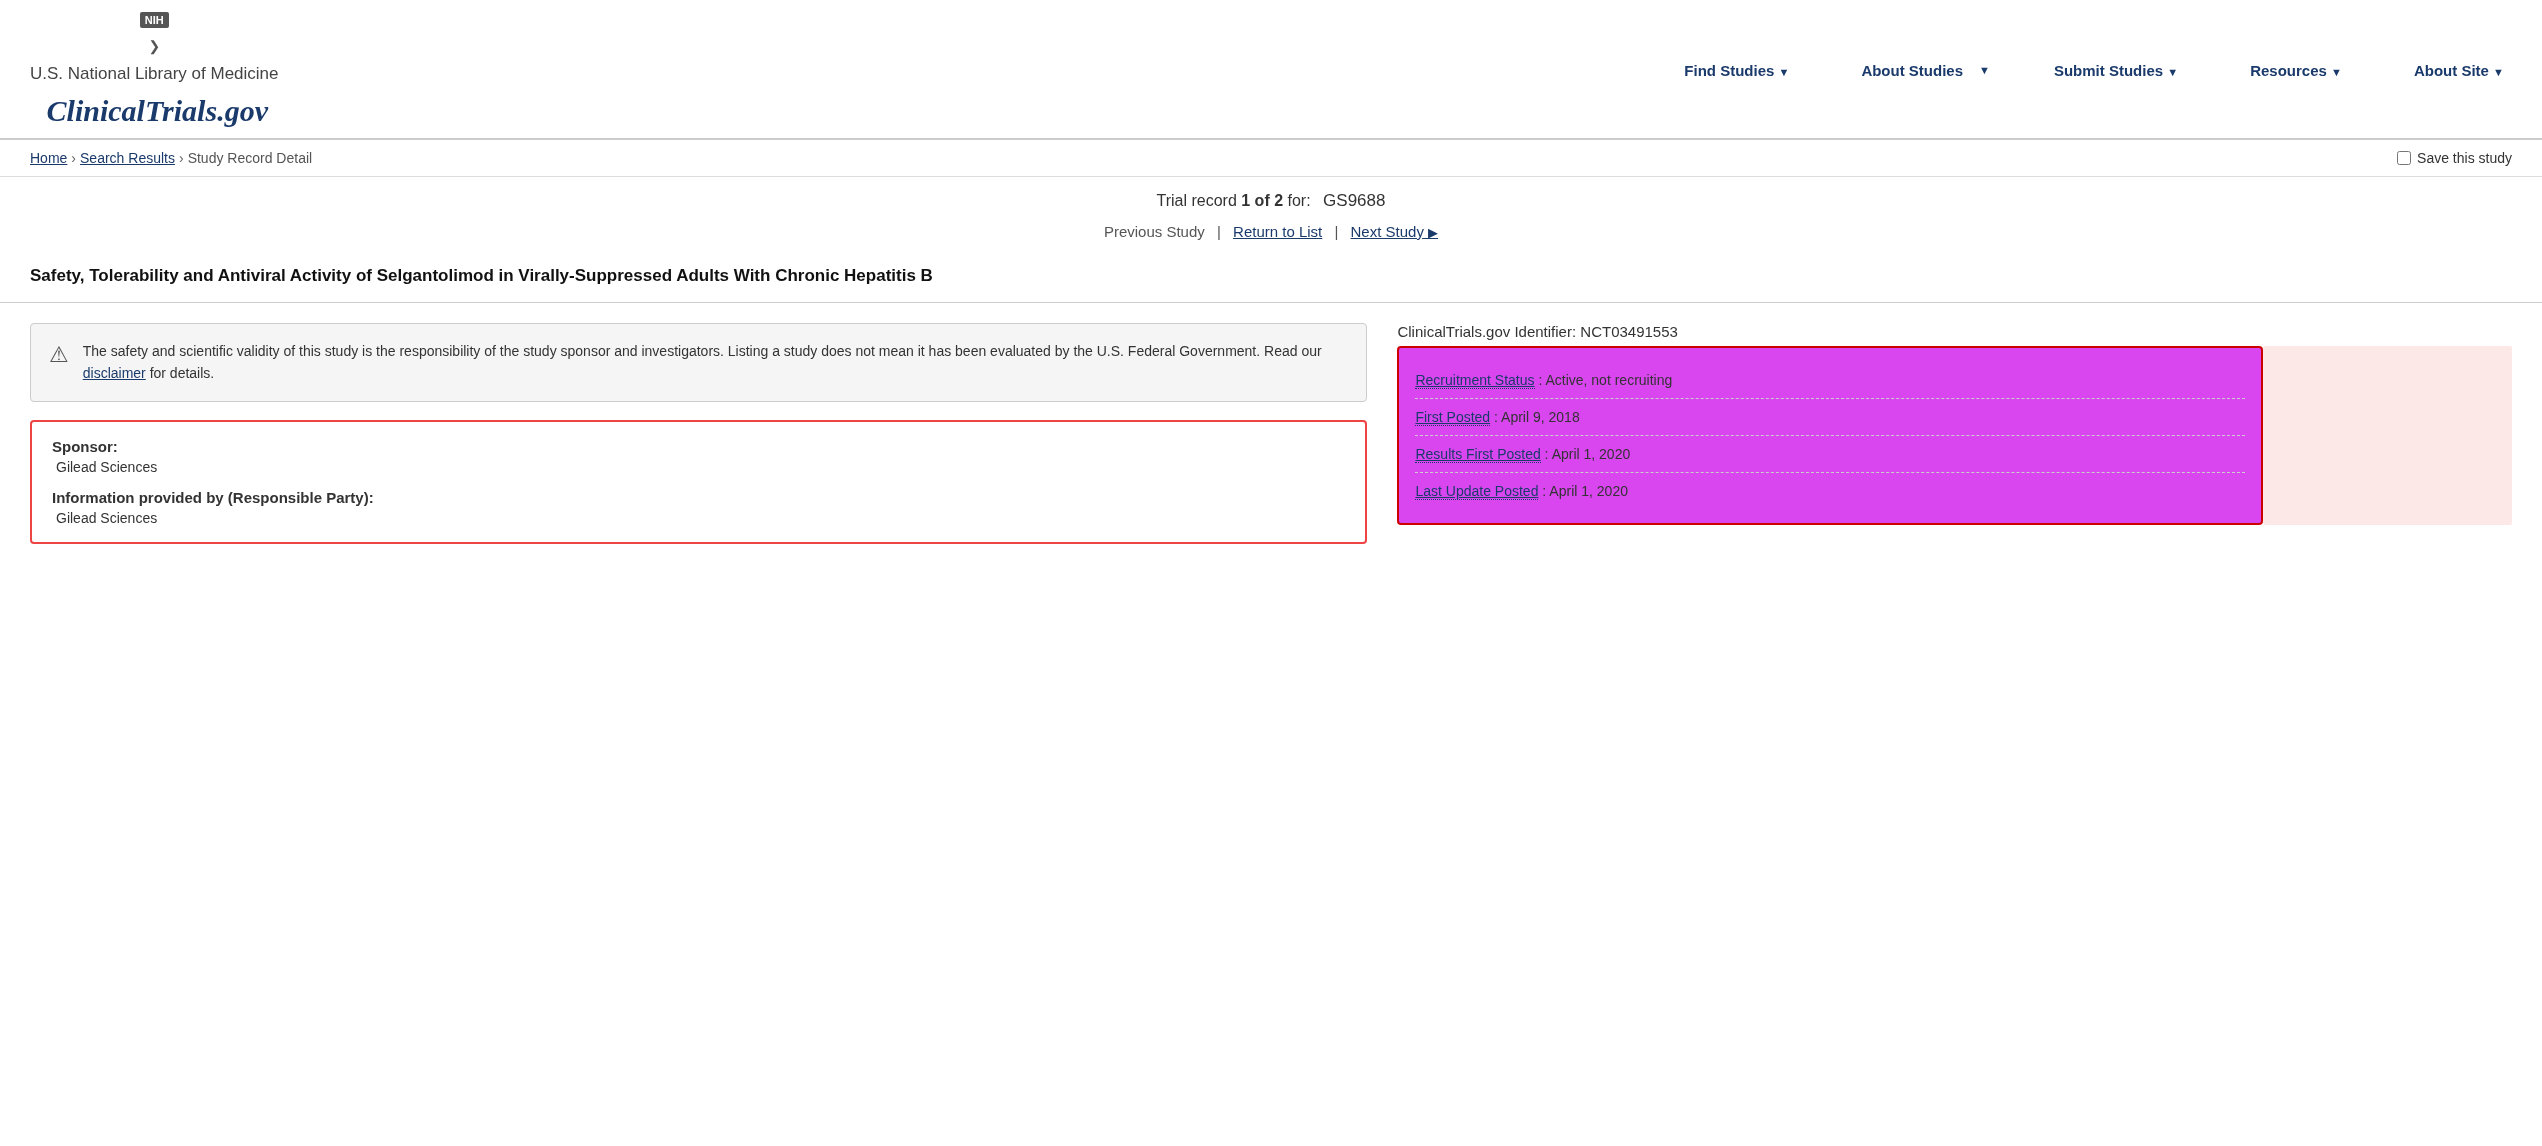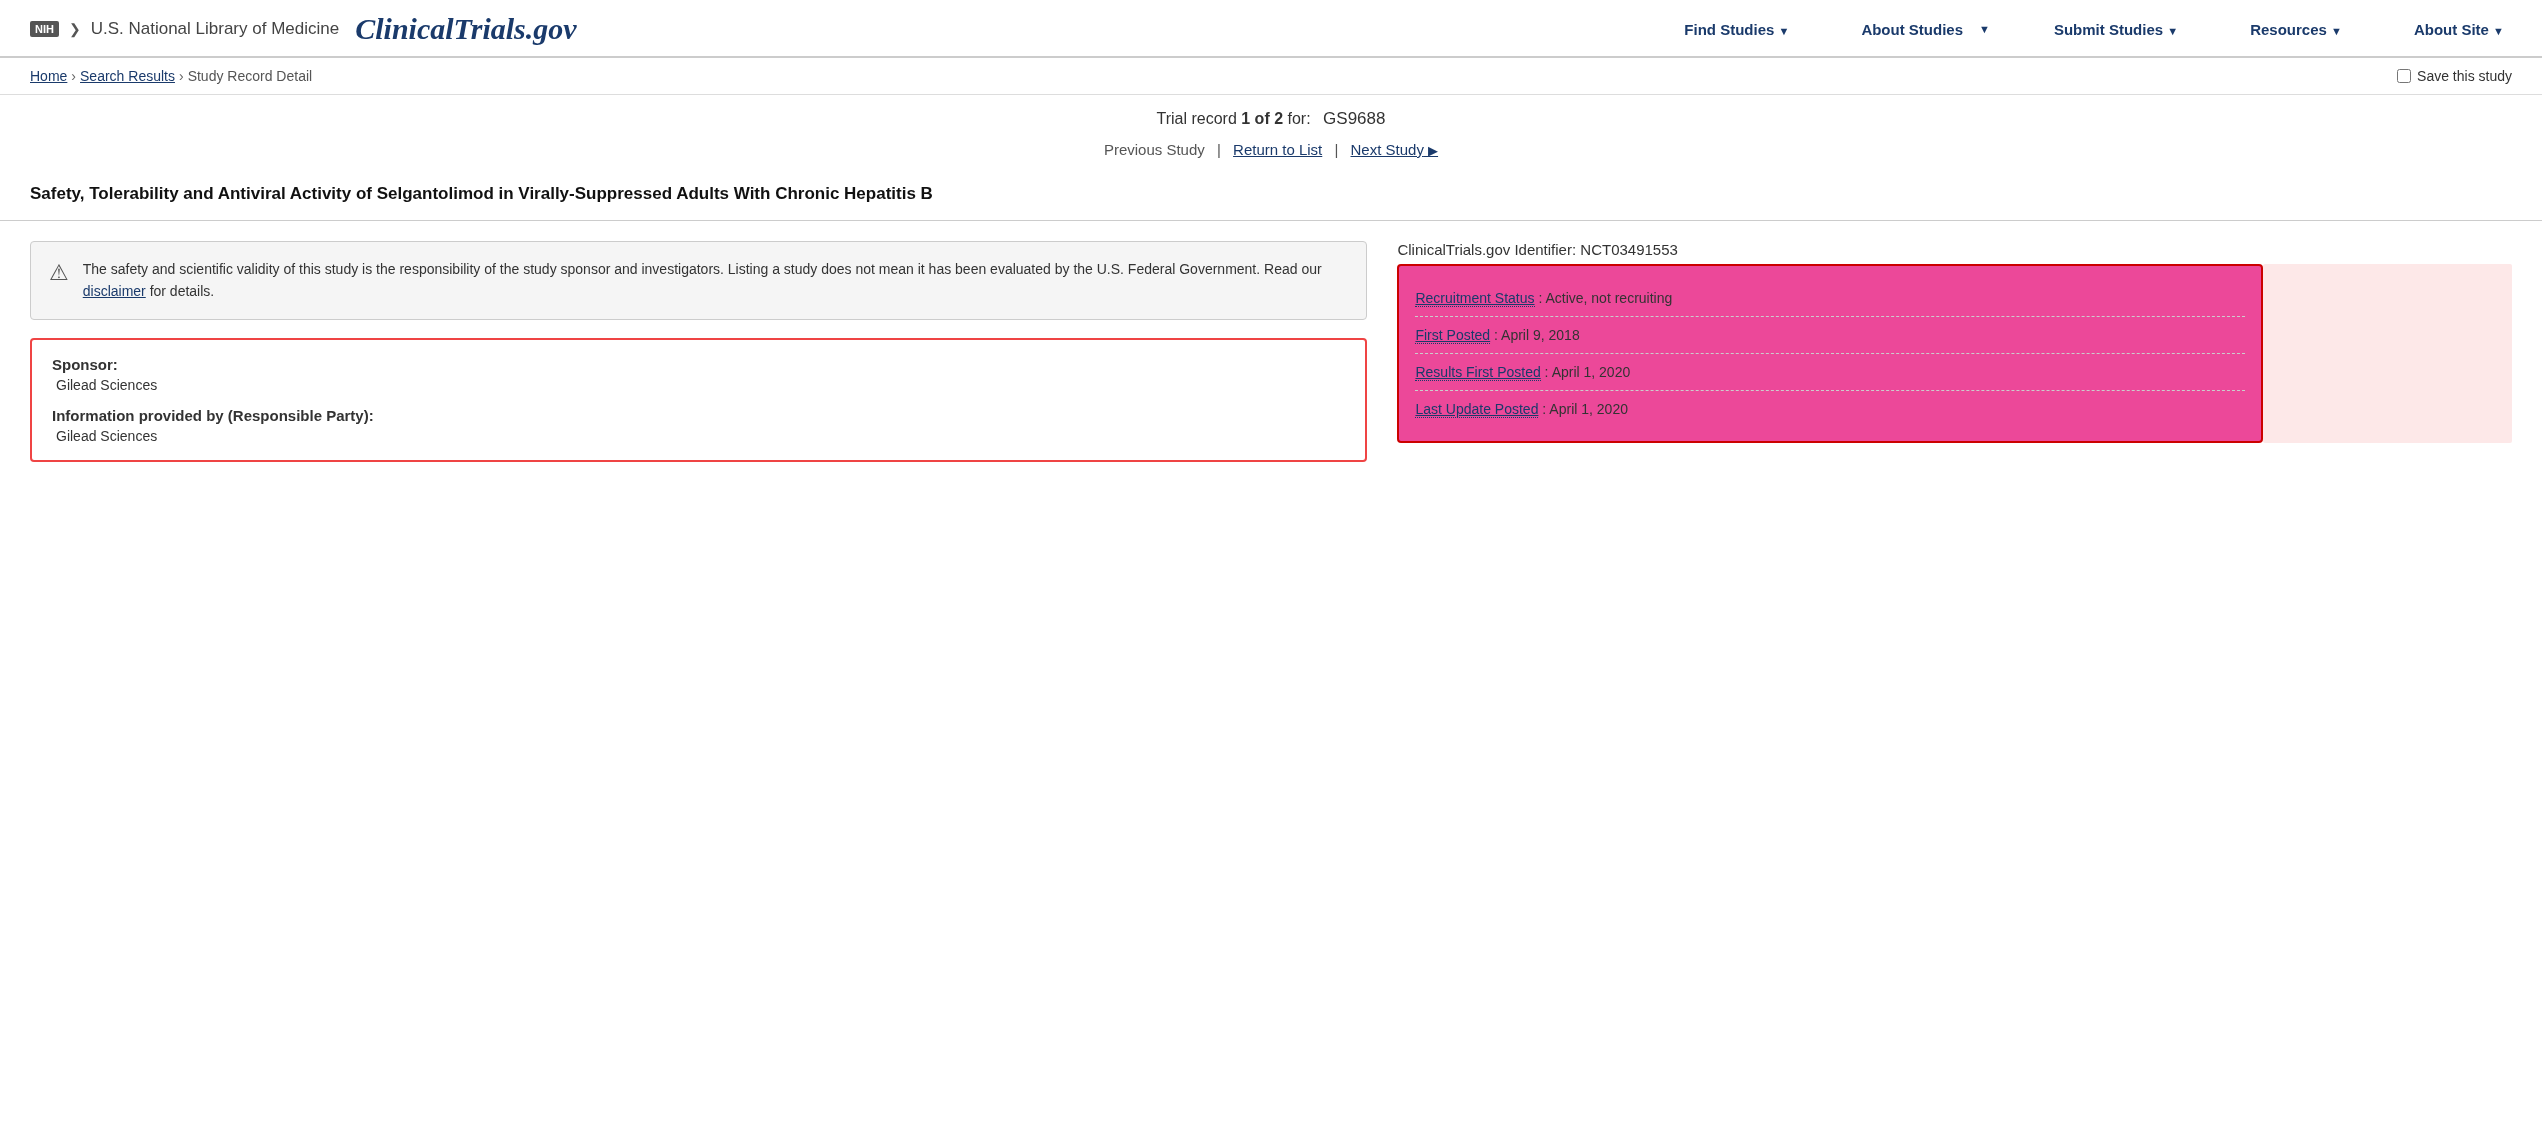--- a/index.html
+++ b/index.html
@@ -1,20 +1,20 @@
 <!DOCTYPE html>
 <html><head>
   <meta charset="utf-8">
   <style>
     * { box-sizing: border-box; margin: 0; padding: 0; }
     body { font-family: Arial, sans-serif; font-size: 15px; color: #333; background: #fff; }
 
     
     .header { display: flex; align-items: center; justify-content: space-between; padding: 12px 30px 10px 30px; border-bottom: 2px solid #ccc; }
-    .logo-area { display: flex; align-items: center; gap: 10px; }
+    .logo-area { display: flex; align-items: center; gap: 10px; flex-direction: column; }
     .nih-badge { background: #555; color: #fff; font-size: 11px; font-weight: bold; padding: 2px 5px; border-radius: 2px; }
     .nih-arrow { color: #555; font-size: 14px; }
     .nlm-text { font-size: 17px; color: #444; }
     .ct-logo { font-size: 30px; font-style: italic; font-weight: bold; color: #1a3a6b; font-family: Georgia, serif; }
     .nav-menu { display: flex; align-items: center; gap: 8px; }
     .nav-item { color: #1a3a6b; font-weight: bold; font-size: 15px; cursor: pointer; padding: 4px 8px; white-space: nowrap; margin-left: 48px; }
     .nav-arrow { font-size: 11px; }
 
     
     .breadcrumb-bar { display: flex; align-items: flex-end; justify-content: space-between; padding: 10px 30px; border-bottom: 1px solid #ddd; }
@@ -57,21 +57,21 @@
     .sponsor-value { font-size: 14px; margin-bottom: 14px; margin-left: 4px; }
     .resp-party-label { font-weight: bold; font-size: 15px; margin-bottom: 4px; }
     .resp-party-value { font-size: 14px; margin-left: 4px; }
 
     
     .right-col { flex: 1; display: flex; flex-direction: column; }
     .identifier-line { font-size: 15px; color: #333; margin-bottom: 6px; }
     .identifier-line span { font-weight: normal; }
 
     
-    .status-box { border: 2px solid #cc0000; border-radius: 4px; padding: 14px 16px; background: #ec4899; line-height: 2; }
+    .status-box { border: 2px solid #cc0000; border-radius: 4px; padding: 14px 16px; background: #d946ef; line-height: 2; }
     .status-row { font-size: 14px; color: #333; border-bottom: 1px dashed #ccc; padding: 4px 0; }
     .status-row:last-child { border-bottom: none; }
     .status-row a { color: #1a3a6b; text-decoration: underline; cursor: pointer; border-bottom: 1px dotted #1a3a6b; }
     .status-value { color: #333; }
 
     
     .right-highlight { background: #fde8e8; flex: 0.3; min-width: 60px; border-radius: 2px; }
   </style>
 </head>
 <body>

